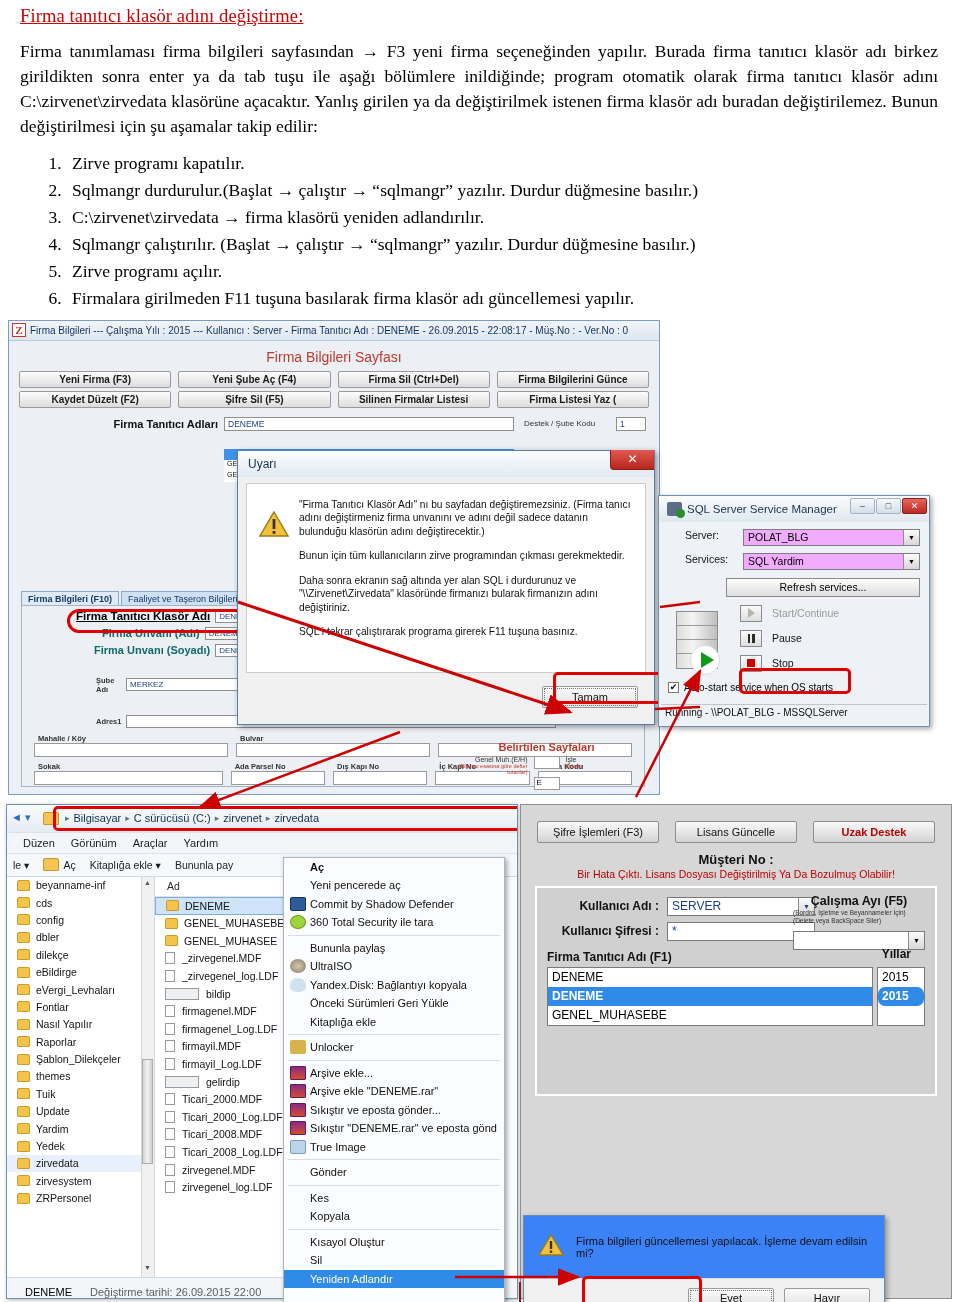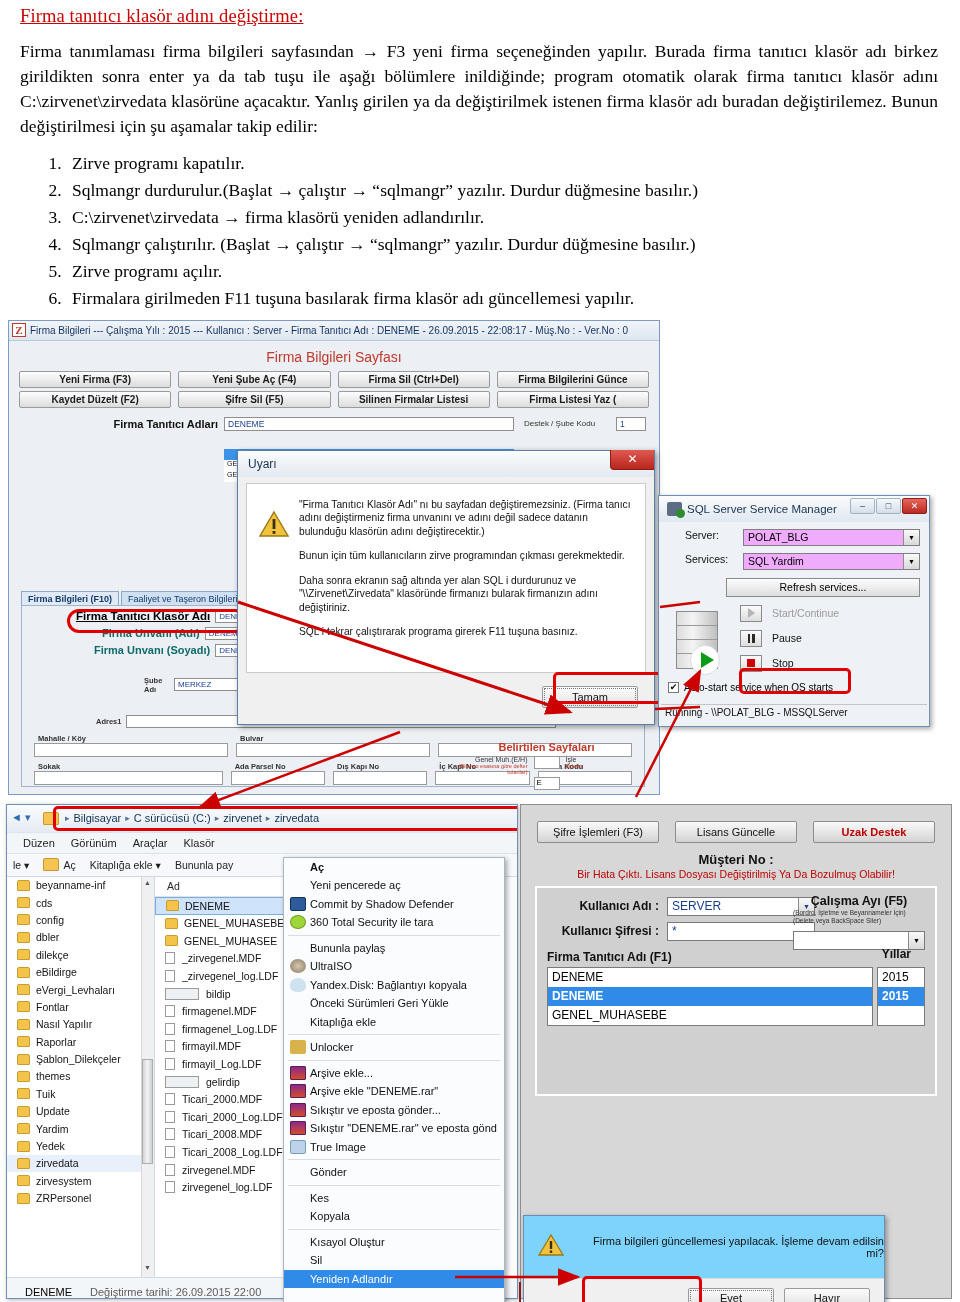--- a/index.html
+++ b/index.html
@@ -307,30 +307,30 @@
   .z-rsel .arr { position:absolute; right:0; top:0; width:16px; height:17px;
                  background:linear-gradient(#fafafa,#d8d8d8); border-left:1px solid #8c8c8c;
                  display:flex; align-items:center; justify-content:center; font-size:7px;}
   .z-firmcap { font-size:12px; font-weight:bold; color:#111; margin-top:4px;}
   .z-yilcap { position:absolute; right:14px; font-size:12px; font-weight:bold; color:#111;}
   .z-listwrap { display:flex; gap:4px; margin-top:2px;}
   .z-list { flex:1; background:#fff; border:1px solid #7a7a7a; }
   .z-list .row { height:19px; font-size:12px; padding-left:4px; display:flex; align-items:center;}
   .z-list .row.sel { background:#2f8ae8; color:#fff; font-weight:bold;}
   .z-years { width:48px; background:#fff; border:1px solid #7a7a7a;}
-  .z-years .row { height:19px; font-size:12px; padding-left:4px; display:flex; align-items:center;}
+  .z-years .row { height:19px; font-size:12px; padding-left:4px; display:flex; align-items:center;border-radius:7px;}
   .z-years .row.sel { background:#2f8ae8; color:#fff; font-weight:bold;}
 
   
   .win-conf {
     position:absolute; left:523px; top:898px; width:362px; height:104px;
     background:#f0f0f0; border:1px solid #6c8dad; box-shadow:2px 2px 5px rgba(0,0,0,.35);
     font-family:"Liberation Sans", sans-serif; overflow:hidden;
   }
-  .conf-body { background:#7dd3fc; height:62px; display:flex; align-items:center; padding-left:14px;text-align:right;}
+  .conf-body { background:#3b82f6; height:62px; display:flex; align-items:center; padding-left:14px;}
   .conf-text { font-size:11px; color:#111; padding-left:12px;}
   .conf-foot { height:40px; display:flex; align-items:center; justify-content:flex-end;
                gap:10px; padding-right:14px; border-top:1px solid #dcdcdc;}
   .conf-btn { width:86px; height:21px; background:linear-gradient(#fbfbfb,#e1e1e1);
               border:1px solid #9b9b9b; border-radius:2px; font-size:11px;
               display:flex; align-items:center; justify-content:center; color:#111;}
   .conf-btn.def { outline:1px dotted #777; outline-offset:-3px; }
 
   
   .overlay { position:absolute; left:0; top:0; width:960px; height:985px; pointer-events:none;}
@@ -402,21 +402,21 @@
         <div class="fb-lrow" style="justify-content:flex-start;padding-left:80px;">
           <div class="fb-llabel">Firma  Unvanı (Adı)</div>
           <div class="fb-lval">DENEME</div>
         </div>
         <div class="fb-lrow" style="justify-content:flex-start;padding-left:72px;">
           <div class="fb-llabel">Firma  Unvanı (Soyadı)</div>
           <div class="fb-lval">DENEME</div>
         </div>
         <div class="fb-section" style="text-align:right;padding-right:230px;">Şube B</div>
         <div style="display:flex;align-items:center;padding-left:70px;">
-          <div class="addr-cap" style="width:34px;margin-left:48px;">Şube Adı</div>
+          <div class="addr-cap" style="width:34px;">Şube Adı</div>
           <div class="fb-lval" style="width:215px;">MERKEZ</div>
         </div>
         <div class="fb-section" style="text-align:right;padding-right:170px;margin-top:6px;">Adres / Vergi Dai</div>
         <div style="display:flex;align-items:center;padding-left:70px;">
           <div class="addr-cap" style="width:34px;">Adres1</div>
           <div class="fb-lval" style="width:430px;"></div>
         </div>
         <div class="addr-grid" style="margin-top:6px;">
           <div class="addr-cell">
             <div class="addr-cap">Mahalle / Köy</div>
@@ -583,21 +583,21 @@
         <span class="crumb">C sürücüsü (C:)</span>
       <span class="crumb-sep">▸</span>
         <span class="crumb">zirvenet</span>
       <span class="crumb-sep">▸</span>
         <span class="crumb">zirvedata</span>
     </div>
     <div class="exp-menu">
       <span>Düzen</span>
       <span>Görünüm</span>
       <span>Araçlar</span>
-      <span>Klasör</span>
+      <span>Yardım</span>
     </div>
     <div class="exp-tool">
       <span>le ▾</span>
       <span style="display:flex;align-items:center;gap:4px;">
         <span class="exp-folder" style="margin:0;"></span>
         <span>Aç</span>
       </span>
       <span>Kitaplığa ekle ▾</span>
       <span>Bununla pay</span>
     </div>

